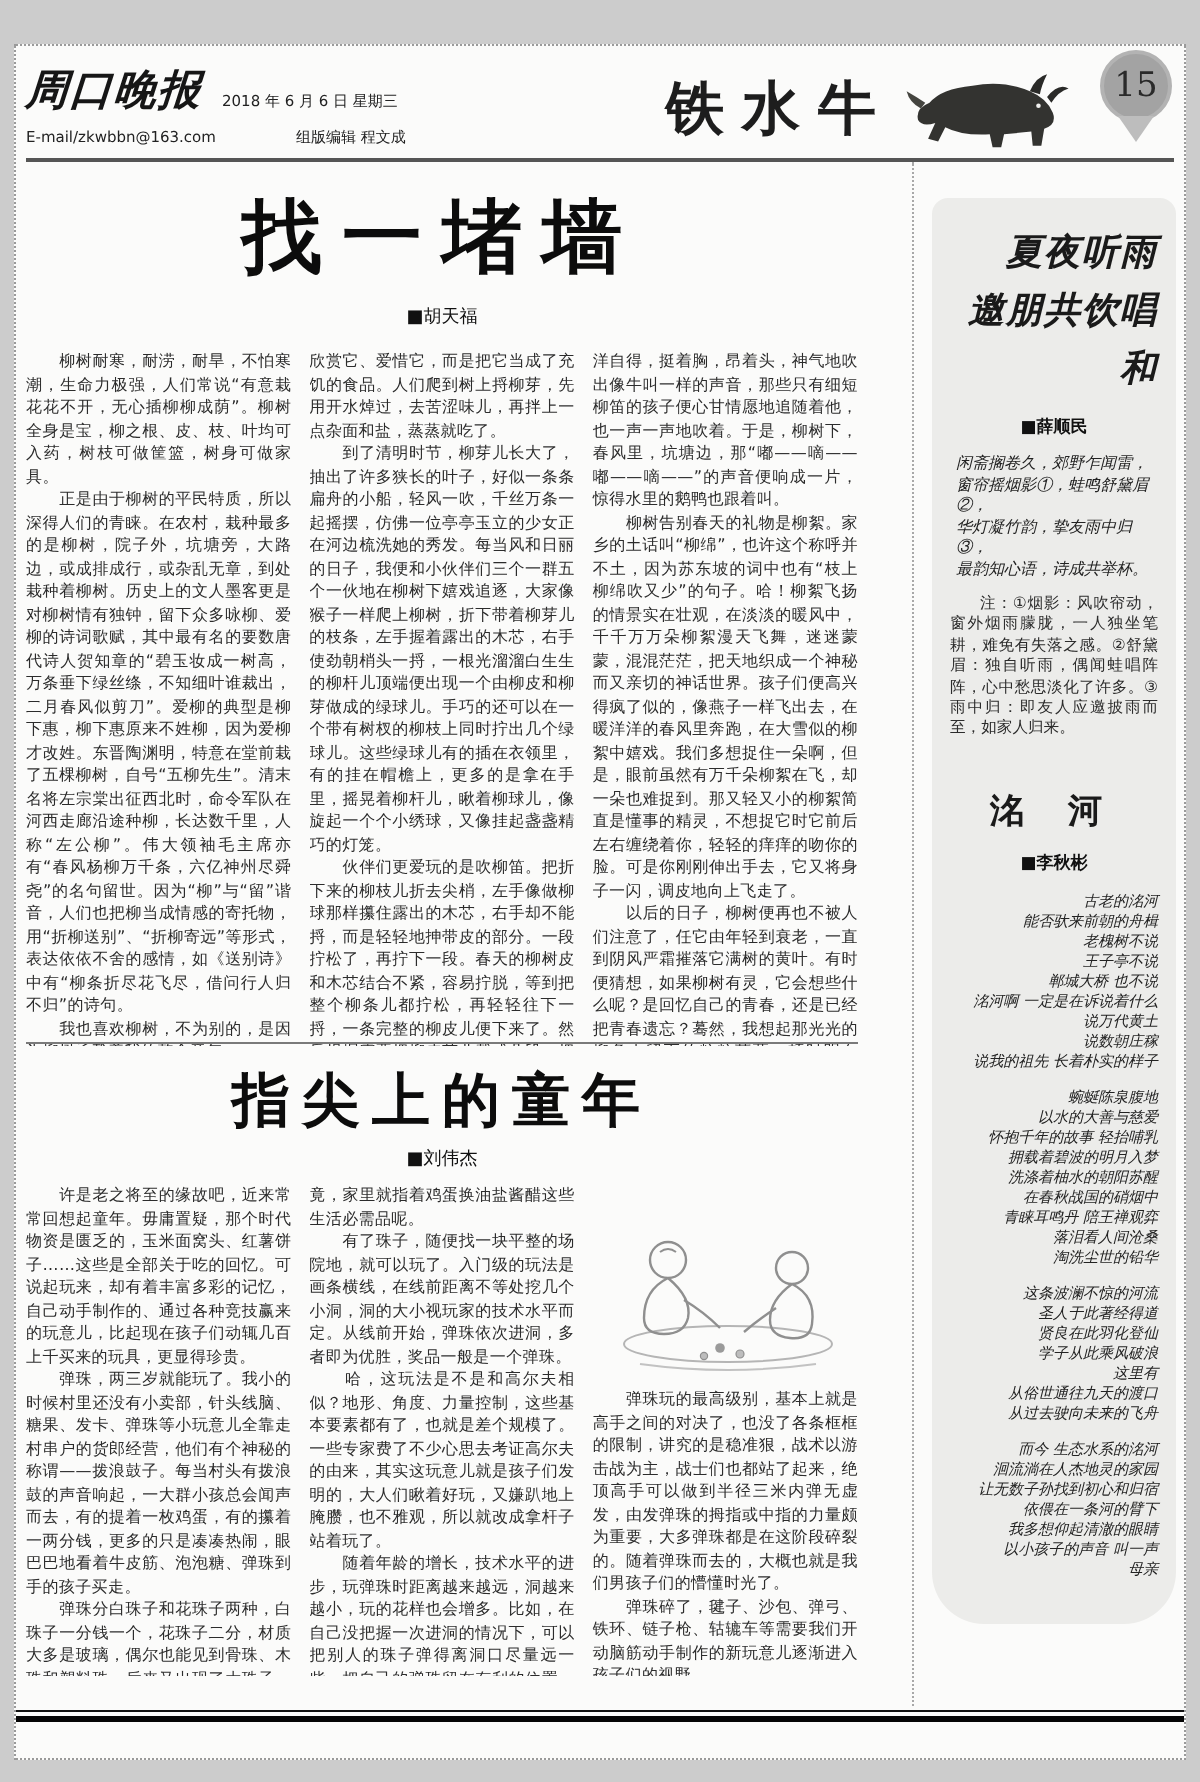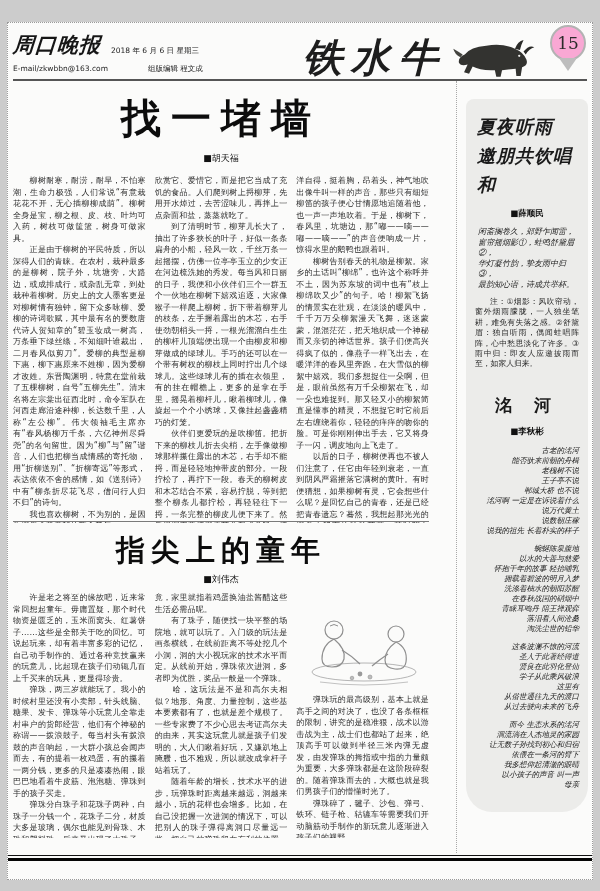--- a/index.html
+++ b/index.html
@@ -7,23 +7,23 @@
   .canvas{position:relative;width:600px;height:891px;background:#cccccc;overflow:hidden;}
   .page{position:absolute;left:7px;top:22px;width:586px;height:858px;background:#fbfbfa;border:1px dotted #9a9a9a;box-sizing:border-box;}
 
   
   .hd{position:absolute;left:5px;top:8px;width:574px;height:48px;border-bottom:2px solid #555;}
   .mast-top{display:flex;align-items:flex-end;gap:10px;}
   .logo{font-family:"DejaVu Serif",serif;font-weight:bold;font-style:italic;font-size:21px;color:#161616;letter-spacing:1px;transform:skewX(-4deg);display:inline-block;}
   .date{font-size:7.5px;color:#222;padding-bottom:3px;}
   .mast-sub{display:flex;gap:40px;font-size:7.5px;color:#222;margin-top:5px;}
   .section-area{position:absolute;right:52px;top:0;display:flex;align-items:center;}
-  .section-name{font-family:"DejaVu Serif",serif;font-weight:bold;font-style:italic;font-size:39px;color:#1d1d1d;letter-spacing:9px;white-space:nowrap;}
+  .section-name{font-family:"DejaVu Serif",serif;font-weight:bold;font-size:29px;color:#1d1d1d;letter-spacing:9px;white-space:nowrap;}
   .bull{width:86px;height:48px;margin-left:2px;}
-  .pin{position:absolute;right:6px;top:2px;width:32px;height:32px;border-radius:50%;background:#f9a8d4;border:2px solid #b3b3b3;display:flex;align-items:center;justify-content:center;z-index:3;}
+  .pin{position:absolute;right:6px;top:2px;width:32px;height:32px;border-radius:50%;background:#a3a3a3;border:2px solid #b3b3b3;display:flex;align-items:center;justify-content:center;z-index:3;}
   .pin::after{content:"";position:absolute;left:50%;top:31px;transform:translateX(-50%);border:9px solid transparent;border-top:13px solid #bdbdbd;}
   .pin-num{font-family:"DejaVu Serif",serif;font-size:17px;color:#2a2a2a;}
 
   
   .art1{position:absolute;left:5px;top:64px;width:416px;}
   .art1 h1{margin:4px 0 6px;text-align:center;font-size:40px;font-weight:900;letter-spacing:10px;color:#0c0c0c;font-family:"DejaVu Sans",sans-serif;}
   .byline{text-align:center;font-size:9px;color:#111;margin-bottom:10px;}
   .cols{display:flex;gap:9px;text-align:justify;}
   .cols1{height:348px;overflow:hidden;}
   .col{flex:1;font-size:8px;line-height:11.5px;color:#2c2c2c;white-space:pre-line;overflow:hidden;letter-spacing:0.2px;}
@@ -31,21 +31,21 @@
   .art2{position:absolute;left:5px;top:506px;width:416px;}
   .art2 h2{margin:2px 0 2px;text-align:center;font-size:29px;font-weight:900;letter-spacing:6px;color:#0c0c0c;}
   .byline2{text-align:center;font-size:9px;color:#111;margin-bottom:2px;}
   .cols2{height:246px;overflow:hidden;margin-top:6px;}
   .illo{width:128px;height:98px;display:block;margin:0 0 4px 4px;}
   .coltext{font-size:8px;line-height:11.5px;color:#2c2c2c;white-space:pre-line;text-align:justify;overflow:hidden;letter-spacing:0.2px;}
 
   
   .sidebar{position:absolute;left:448px;top:58px;width:134px;bottom:26px;border-left:1px dotted #a8a8a8;}
   .panel{margin:18px 3px 0 9px;background:#ececea;border-radius:8px 8px 26px 26px;padding:13px 9px 22px 9px;box-sizing:border-box;}
-  .poem-title-big{font-family:"DejaVu Serif",serif;font-weight:bold;font-style:italic;font-size:18px;line-height:29px;letter-spacing:1px;color:#1a1a1a;text-align:left;padding-left:2px;}
+  .poem-title-big{font-family:"DejaVu Serif",serif;font-weight:bold;font-style:italic;font-size:18px;line-height:29px;letter-spacing:1px;color:#1a1a1a;text-align:right;padding-left:2px;}
   .poem-author{text-align:center;font-size:8.5px;font-weight:bold;color:#111;margin:9px 0 7px;}
   .verse{font-family:"DejaVu Serif",serif;font-style:italic;font-size:8px;line-height:10.5px;color:#222;white-space:pre-line;text-align:left;padding-left:3px;}
   .notes{font-size:7.8px;line-height:10.4px;color:#2c2c2c;text-align:justify;margin-top:7px;text-indent:15px;}
   .poem-sec{margin-top:24px;}
   .poem-title-med{font-family:"DejaVu Serif",serif;font-weight:bold;font-size:17px;letter-spacing:8px;text-align:center;color:#1a1a1a;}
   .stanza{font-family:"DejaVu Serif",serif;font-style:italic;font-size:7.5px;line-height:10px;color:#222;white-space:pre-line;text-align:right;margin-top:8px;padding-left:2px;}
 
   
   .rule-thin{position:absolute;left:0;right:0;top:832px;border-top:1px solid #111;}
   .rule-thick{position:absolute;left:0;right:0;top:835px;height:3px;background:#050505;}

